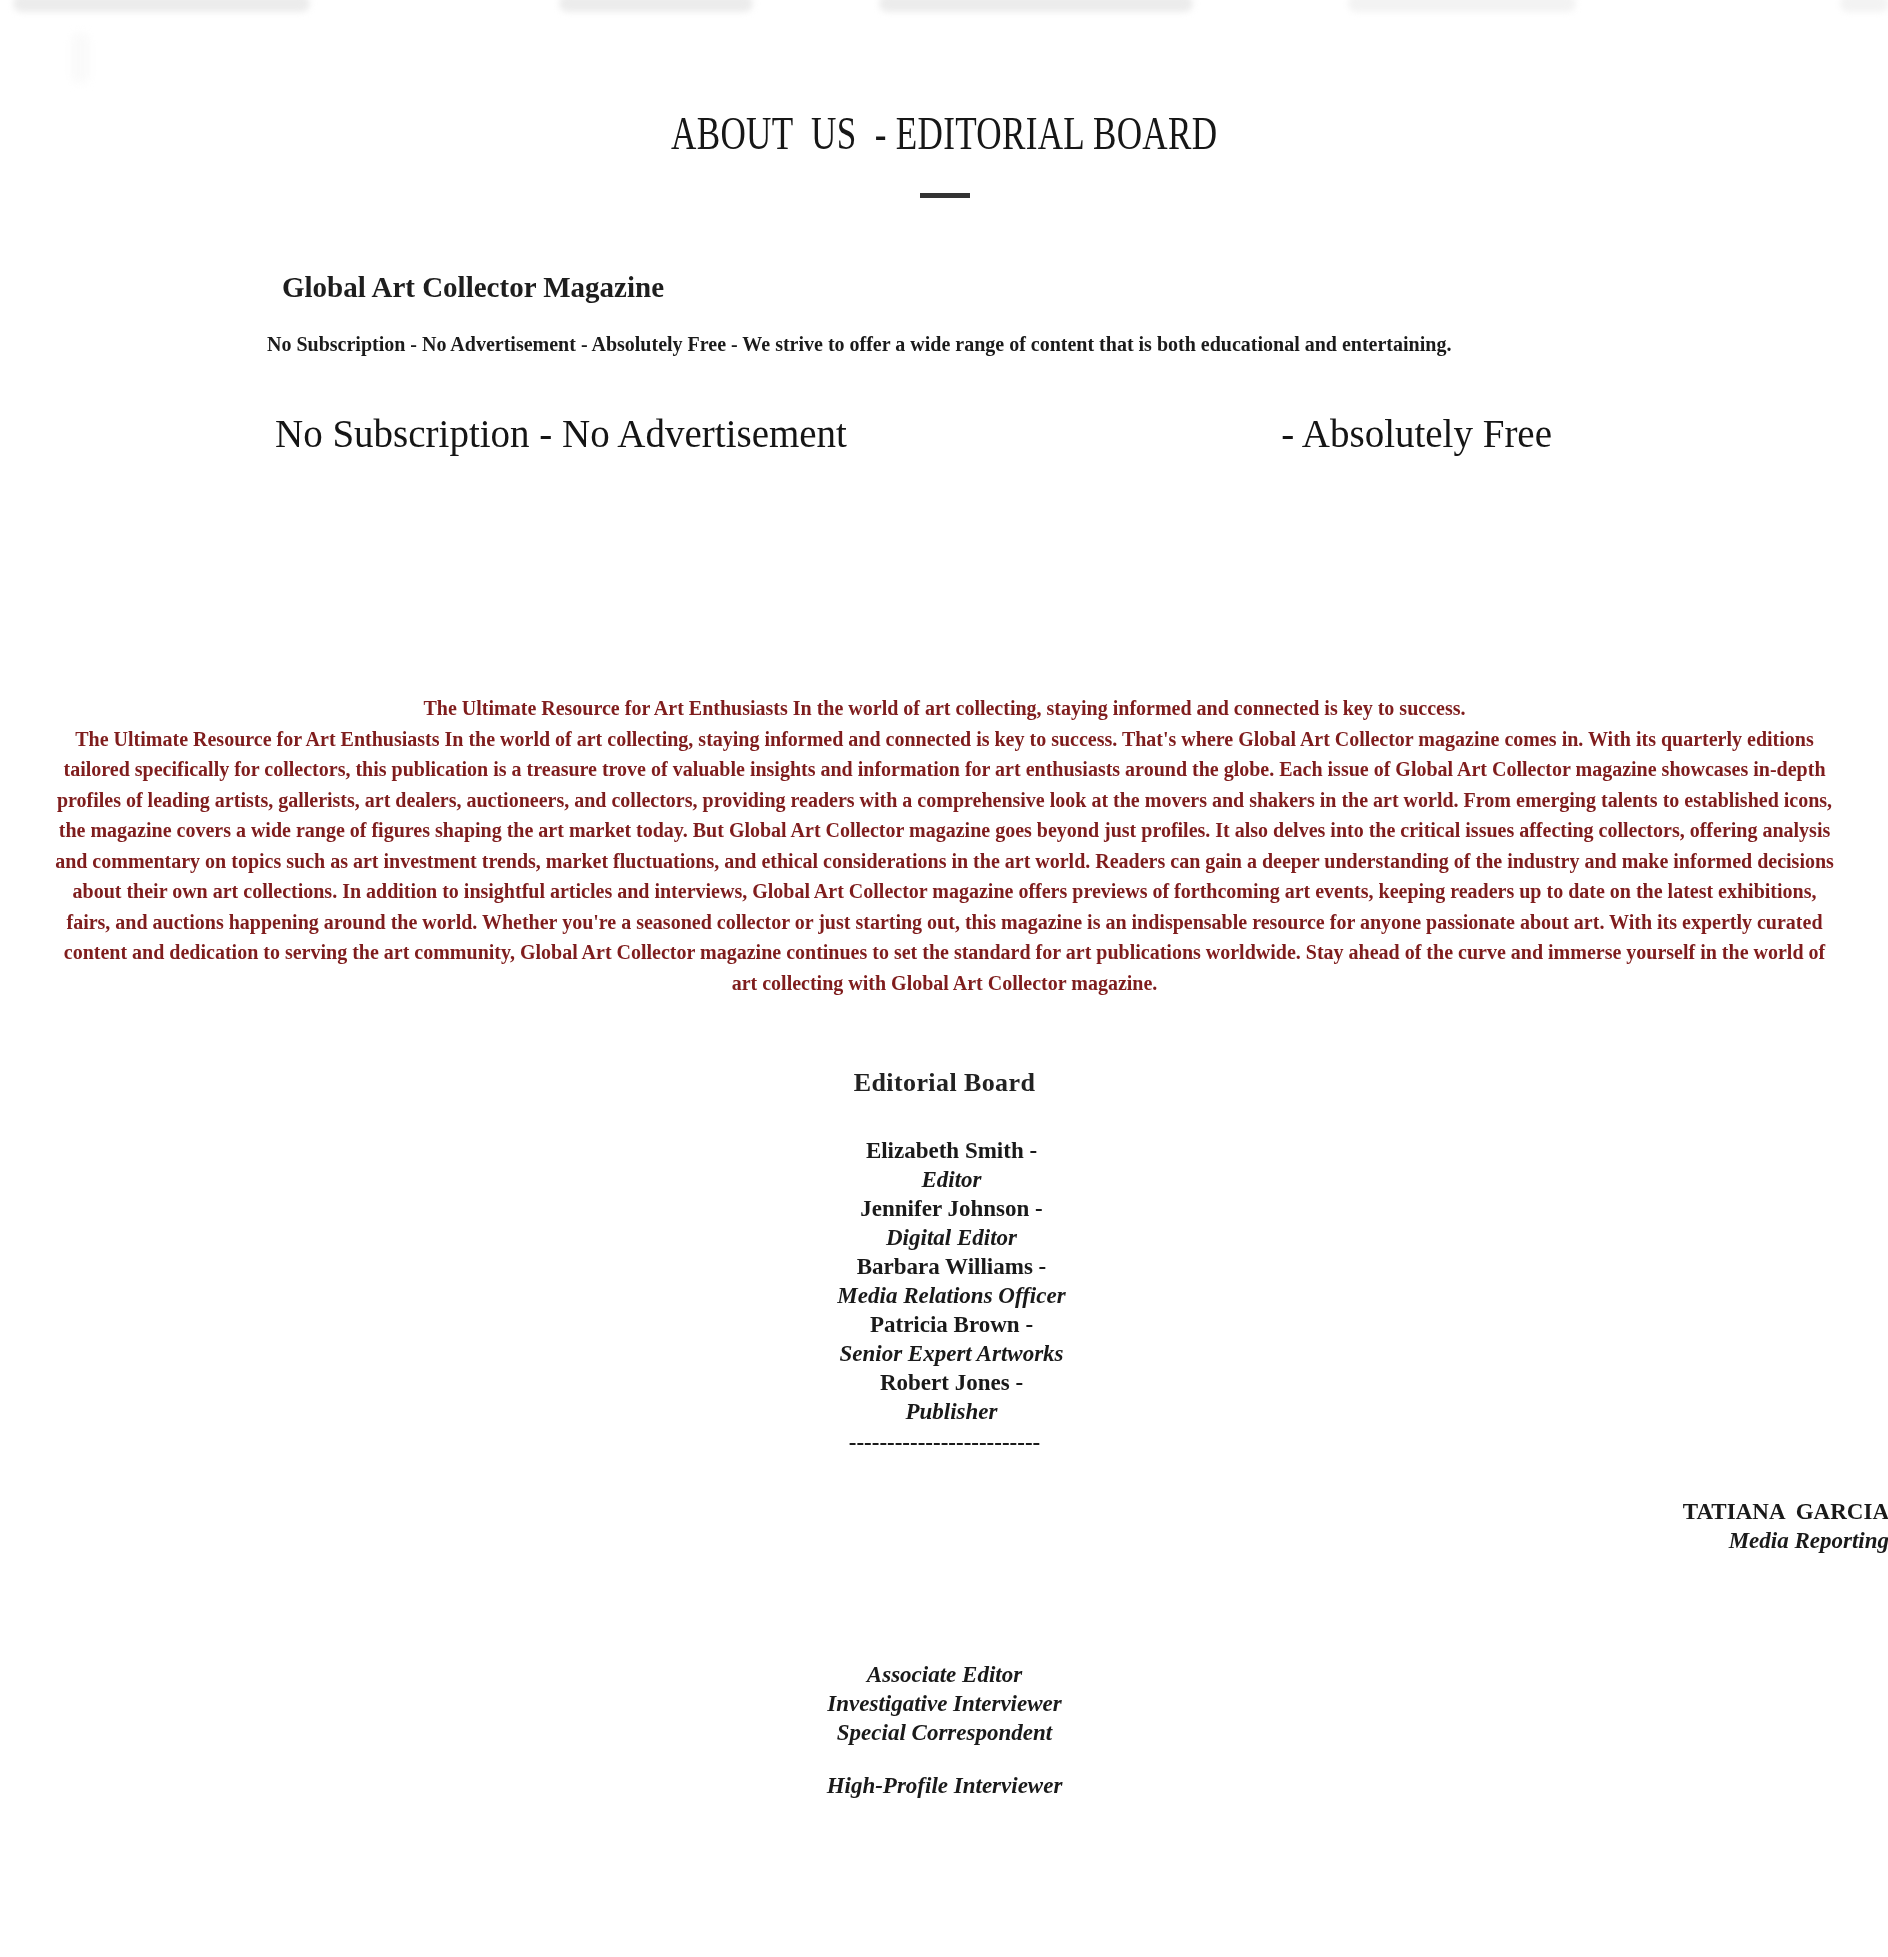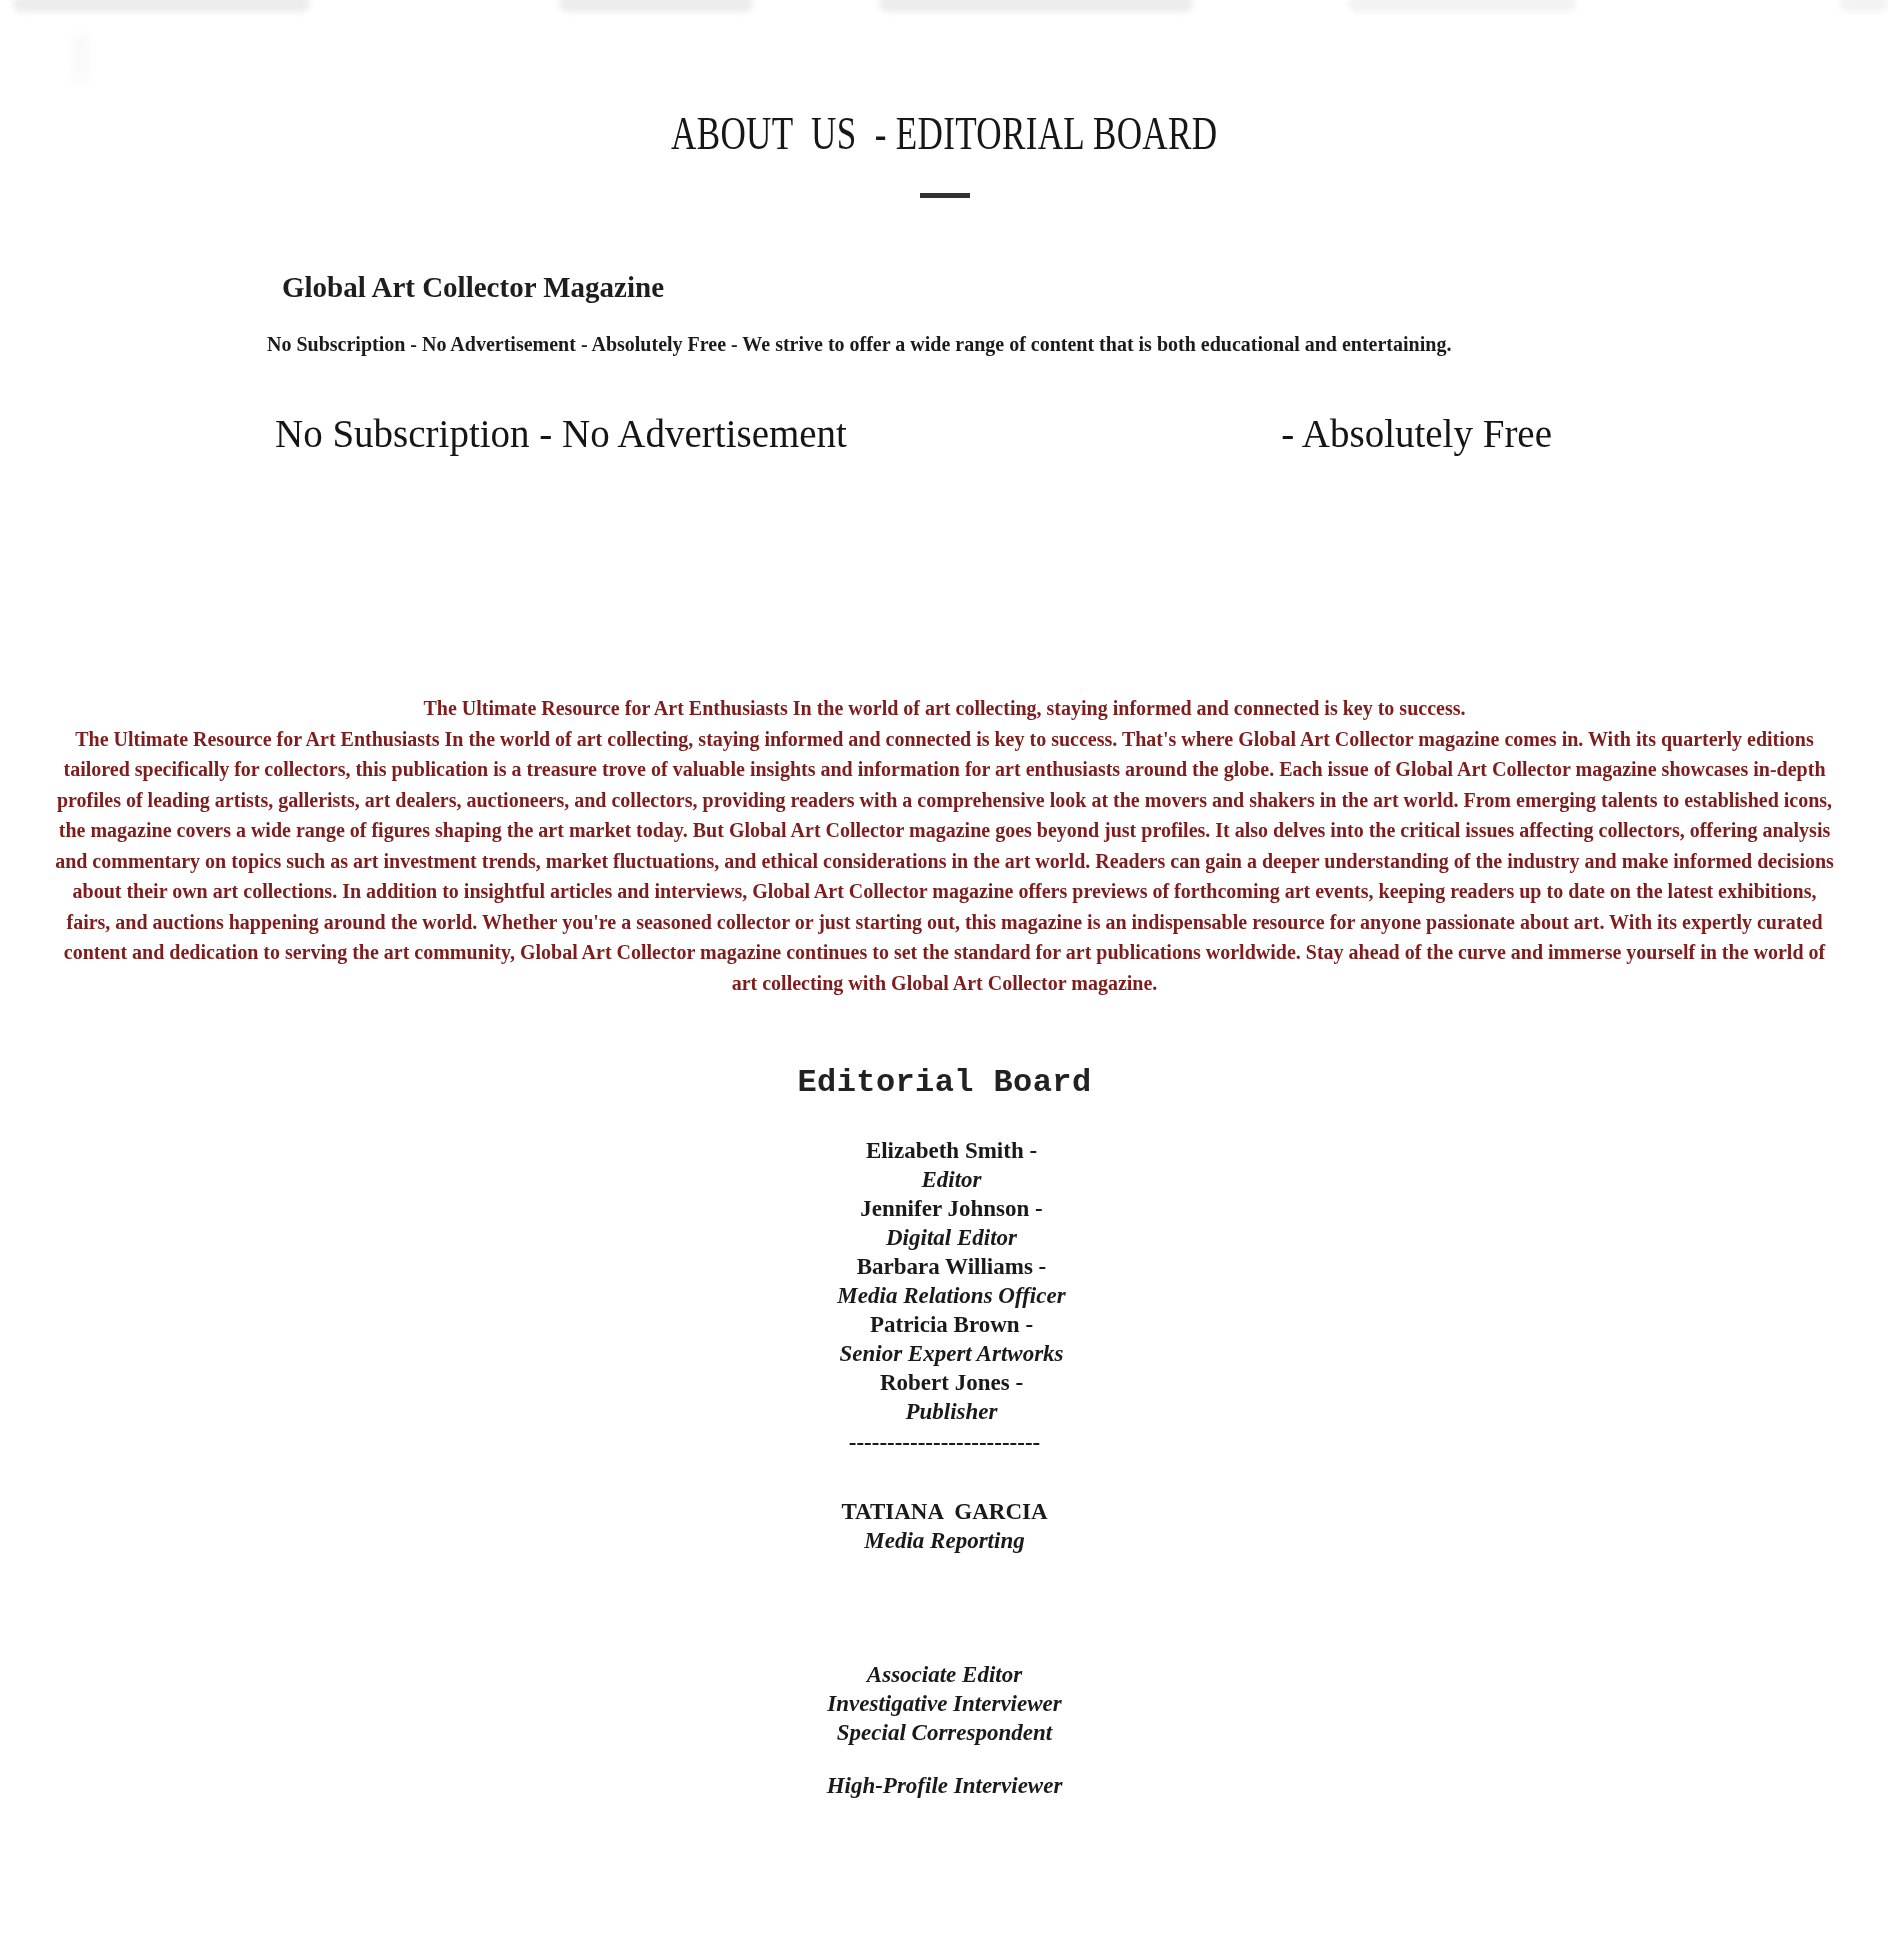--- a/index.html
+++ b/index.html
@@ -91,22 +91,22 @@
     font-size: 20px;
     font-weight: 700;
     line-height: 30.5px;
     color: #7f1d1d;
   }
   .about p { margin: 0; }
 
   .board-heading {
     margin: 65px 0 0 0;
     text-align: center;
-    font-family: Liberation Mono, monospace;
-    font-size: 32px;
+    font-family: Liberation Serif, serif;
+    font-size: 26px;
     font-weight: 700;
     line-height: 40px;
     letter-spacing: 0.4px;
     color: #222222;
   }
 
   .board-list {
     list-style: none;
     margin: 33px 0 0 14px;
     padding: 0;
@@ -129,21 +129,21 @@
 
   .contributor {
     text-align: center;
     font-size: 23px;
     font-weight: 700;
     line-height: 29px;
     color: #1a1a1a;
   }
   .contributor .contrib-name { white-space: pre-wrap; }
   .contributor .role { display: block; }
-  #contributor-tatiana { margin-top: 40px; }
+  #contributor-tatiana { margin-top: 40px; text-align: right; }
   #contributor-edward { margin-top: 105px; }
   .detached-role { margin-top: 24px; }
 </style>
 </head>
 <body>
 
 <div class="artifact" style="left:13px;width:297px;"></div>
 <div class="artifact" style="left:559px;width:194px;"></div>
 <div class="artifact" style="left:879px;width:314px;"></div>
 <div class="artifact lighter" style="left:1348px;width:228px;"></div>

